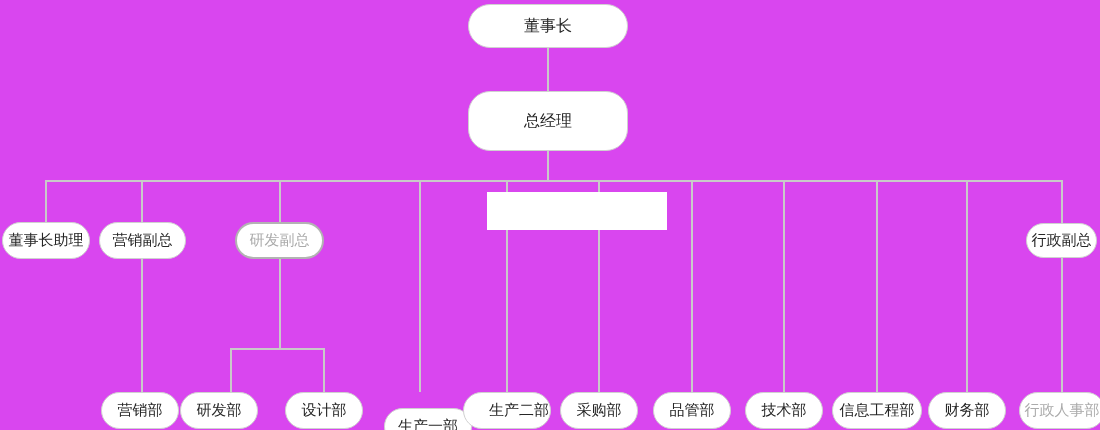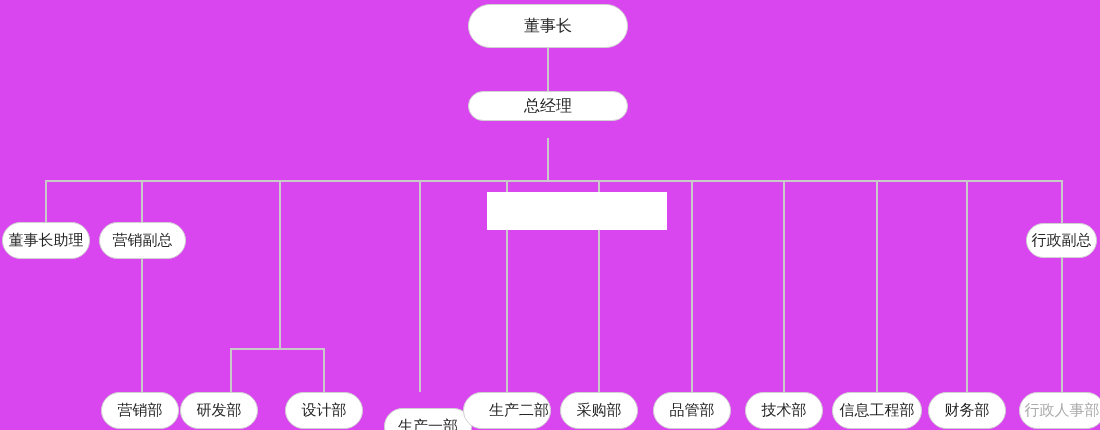--- a/index.html
+++ b/index.html
@@ -44,29 +44,32 @@
   <div class="vl" style="left:876px;top:180px;height:212px;"></div>
   <div class="vl" style="left:966px;top:180px;height:212px;"></div>
   <div class="vl" style="left:1061px;top:180px;height:212px;"></div>
 
   <div class="overlay" style="left:487px;top:192px;width:180px;height:38px;"></div>
 
   <div class="pill big" style="left:468px;top:4px;width:160px;height:44px;">
     <span>董事长</span>
   </div>
 
-  <div class="pill big" style="left:468px;top:91px;width:160px;height:30px;">
+  <div class="pill big" style="left:468px;top:91px;width:160px;height:60px;">
     <span>总经理</span>
   </div>
 
   <div class="pill" style="left:2px;top:222px;width:88px;height:37px;">
     <span>董事长助理</span>
   </div>
   <div class="pill" style="left:99px;top:222px;width:87px;height:37px;">
     <span>营销副总</span>
+  </div>
+  <div class="pill muted-border muted-text" style="left:235px;top:222px;width:89px;height:37px;">
+    <span>研发副总</span>
   </div>
   <div class="pill" style="left:1026px;top:223px;width:71px;height:35px;">
     <span>行政副总</span>
   </div>
 
   <div class="pill" style="left:101px;top:392px;width:78px;height:37px;">
     <span>营销部</span>
   </div>
   <div class="pill" style="left:180px;top:392px;width:78px;height:37px;">
     <span>研发部</span>

